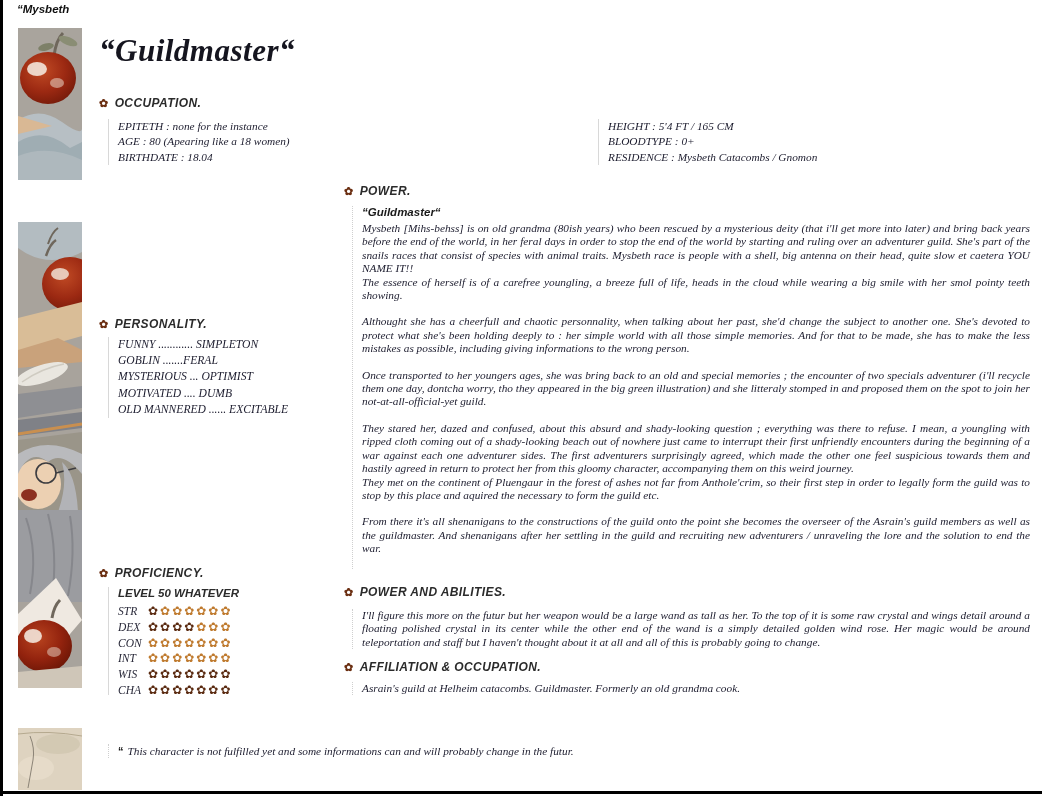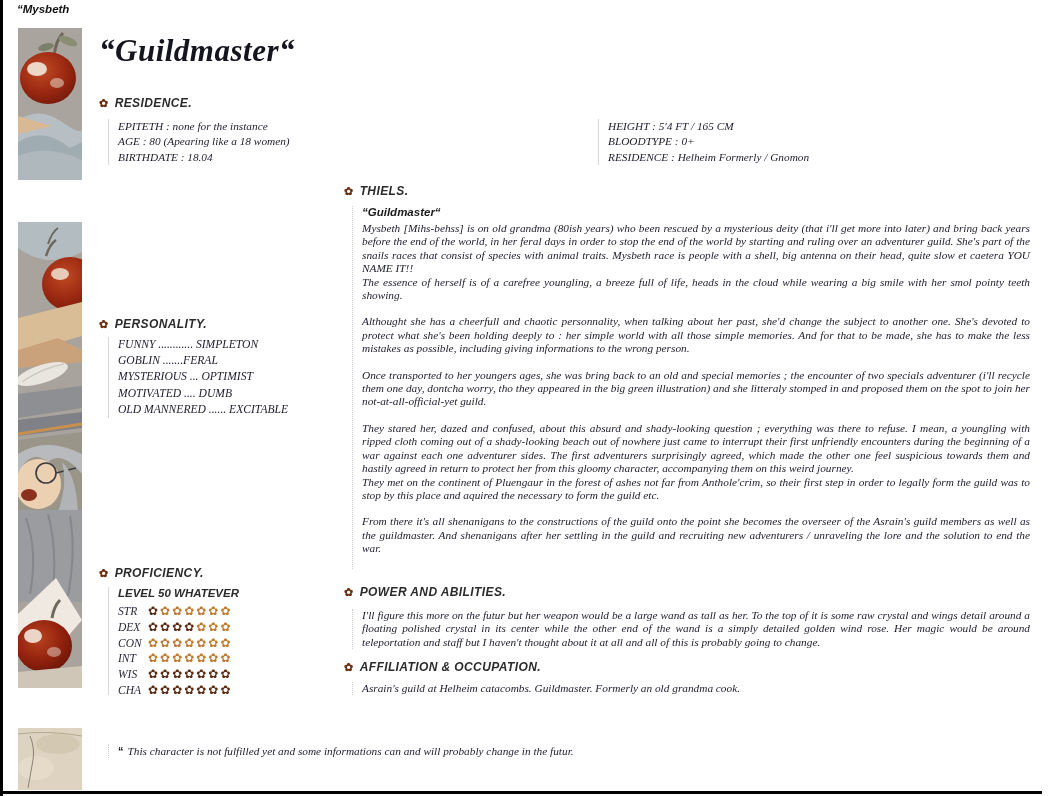--- a/index.html
+++ b/index.html
@@ -145,35 +145,35 @@
       <ellipse cx="40" cy="16" rx="22" ry="10" fill="#cfc4ae" opacity="0.7"></ellipse>
       <ellipse cx="18" cy="40" rx="18" ry="12" fill="#e7ddca" opacity="0.8"></ellipse>
       <path d="M10,60 L15,32 Q17,20 12,8" stroke="#8b8376" stroke-width="1" fill="none"></path>
       <path d="M0,6 Q30,2 64,8" stroke="#b5a98f" stroke-width="1" fill="none"></path>
     </svg>
   </div>
 
   <h1 class="main-title">“Guildmaster“</h1>
 
   <div class="section-h" style="left:99px; top:96px;">
-    <span class="flower">✿</span><span>RESIDENCE.</span>
+    <span class="flower">✿</span><span>OCCUPATION.</span>
   </div>
   <div class="colblock serif" style="left:108px; top:119px; width:232px;">
     <div>EPITETH : none for the instance</div>
     <div>AGE : 80 (Apearing like a 18 women)</div>
     <div>BIRTHDATE : 18.04</div>
   </div>
   <div class="colblock serif" style="left:598px; top:119px; width:300px;">
     <div>HEIGHT : 5'4 FT / 165 CM</div>
     <div>BLOODTYPE : 0+</div>
-    <div>RESIDENCE : Helheim Formerly / Gnomon</div>
+    <div>RESIDENCE : Mysbeth Catacombs / Gnomon</div>
   </div>
 
   <div class="section-h" style="left:344px; top:184px;">
-    <span class="flower">✿</span><span>THIELS.</span>
+    <span class="flower">✿</span><span>POWER.</span>
   </div>
   <div class="txtblock" style="left:352px; top:206px; width:668px;">
     <div class="resume-sub">“Guildmaster“</div>
     <p class="para">Mysbeth [Mihs-behss] is on old grandma (80ish years) who been rescued by a mysterious deity (that i'll get more into later) and bring back years before the end of the world, in her feral days in order to stop the end of the world by starting and ruling over an adventurer guild. She's part of the snails races that consist of species with animal traits. Mysbeth race is people with a shell, big antenna on their head, quite slow et caetera YOU NAME IT!!
 The essence of herself is of a carefree youngling, a breeze full of life, heads in the cloud while wearing a big smile with her smol pointy teeth showing.</p>
     <p class="para">Althought she has a cheerfull and chaotic personnality, when talking about her past, she'd change the subject to another one. She's devoted to protect what she's been holding deeply to : her simple world with all those simple memories. And for that to be made, she has to make the less mistakes as possible, including giving informations to the wrong person.</p>
     <p class="para">Once transported to her youngers ages, she was bring back to an old and special memories ; the encounter of two specials adventurer (i'll recycle them one day, dontcha worry, tho they appeared in the big green illustration) and she litteraly stomped in and proposed them on the spot to join her not-at-all-official-yet guild.</p>
     <p class="para">They stared her, dazed and confused, about this absurd and shady-looking question ; everything was there to refuse. I mean, a youngling with ripped cloth coming out of a shady-looking beach out of nowhere just came to interrupt their first unfriendly encounters during the beginning of a war against each one adventurer sides. The first adventurers surprisingly agreed, which made the other one feel suspicious towards them and hastily agreed in return to protect her from this gloomy character, accompanying them on this weird journey.
 They met on the continent of Pluengaur in the forest of ashes not far from Anthole'crim, so their first step in order to legally form the guild was to stop by this place and aquired the necessary to form the guild etc.</p>
     <p class="para">From there it's all shenanigans to the constructions of the guild onto the point she becomes the overseer of the Asrain's guild members as well as the guildmaster. And shenanigans after her settling in the guild and recruiting new adventurers / unraveling the lore and the solution to end the war.</p>

